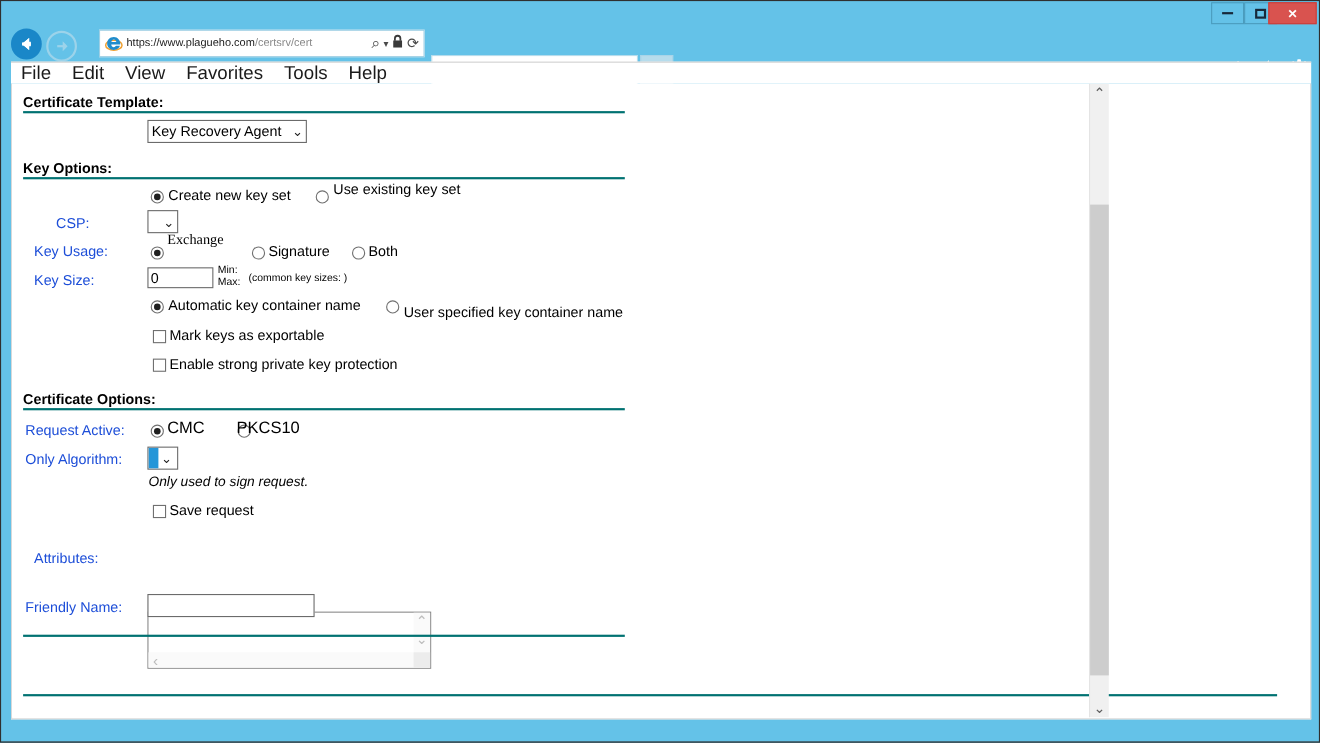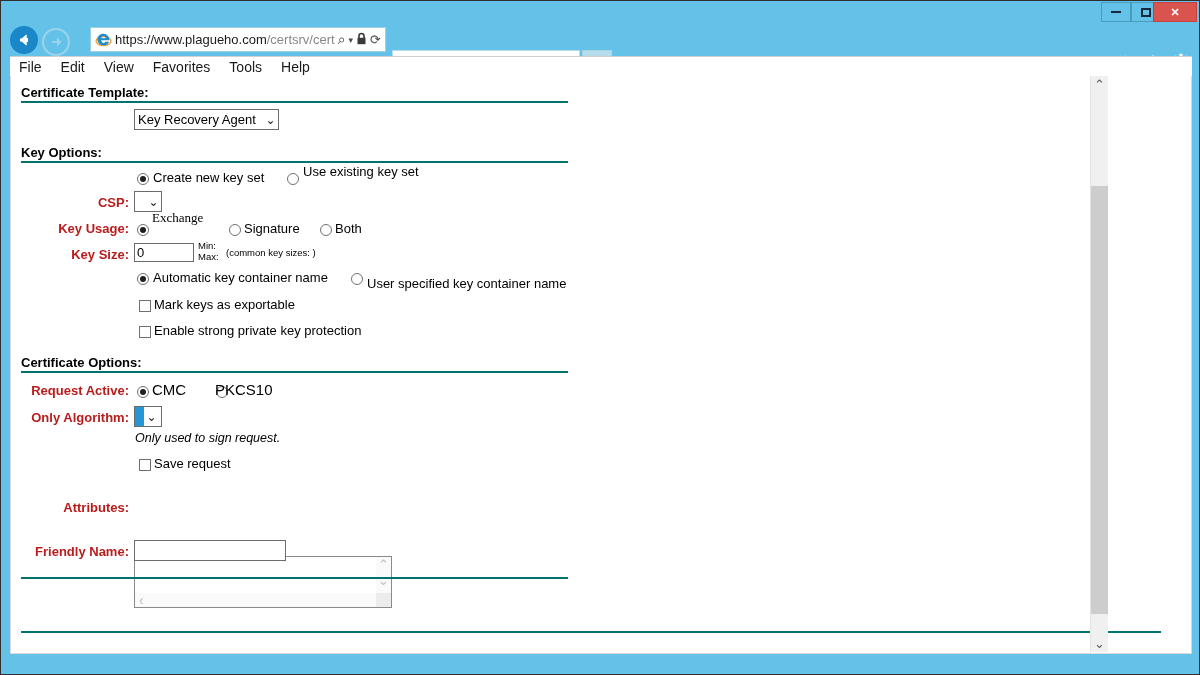--- a/index.html
+++ b/index.html
@@ -95,21 +95,21 @@
     align-items: center;
     padding: 0 4px;
     overflow: hidden;
   }
   .ie-logo {
     width: 17px; height: 17px;
     flex: 0 0 auto;
     margin-right: 3px;
   }
   #url-text {
-    font-size: 13px;
+    font-size: 10px;
     color: #1a1a1a;
     white-space: nowrap;
     flex: 1 1 auto;
     overflow: hidden;
   }
   #url-text .dim { color: #888; }
   .addr-icon {
     flex: 0 0 auto;
     margin-left: 3px;
     color: #4a4a4a;
@@ -167,41 +167,41 @@
     left: 9px; top: 55px;
     width: 1182px; height: 20px;
     background: #ffffff;
     border-top: 1px solid #d0d0d0;
     display: flex;
     align-items: center;
     padding-left: 9px;
     box-sizing: border-box;
   }
   .menuitem {
-    font-size: 14px;
+    font-size: 17px;
     color: #1a1a1a;
     margin-right: 19px;
     cursor: default;
   }
 
   
   #pagearea {
     position: absolute;
     left: 9px; top: 75px;
     width: 1182px; height: 578px;
     background: #ffffff;
     border: 1px solid #d8d8d8;
     border-top: none;
     box-sizing: border-box;
     overflow: hidden;
   }
   #doc {
     position: absolute;
     left: 0; top: 0;
-    width: 1097px; height: 576px;
+    width: 997px; height: 576px;
     background: #ffffff;
     font-size: 13px;
     color: #000;
   }
 
   
   #pagescroll {
     position: absolute;
     right: 0; top: 0;
     width: 18px; height: 576px;
@@ -239,24 +239,23 @@
   }
   .lbl {
     position: absolute;
     font-size: 13px;
     color: #000;
     white-space: nowrap;
   }
   .lbl-right {
     position: absolute;
     font-size: 13px;
-    color: #b91c1c;
-    white-space: nowrap;
-    text-align: right;
-    font-weight: bold;
+    color: #1d4ed8;
+    white-space: nowrap;
+    text-align: left;
   }
   .tiny {
     position: absolute;
     font-size: 9.5px;
     color: #000;
     white-space: nowrap;
   }
   .italic-note {
     position: absolute;
     font-size: 12.5px;

